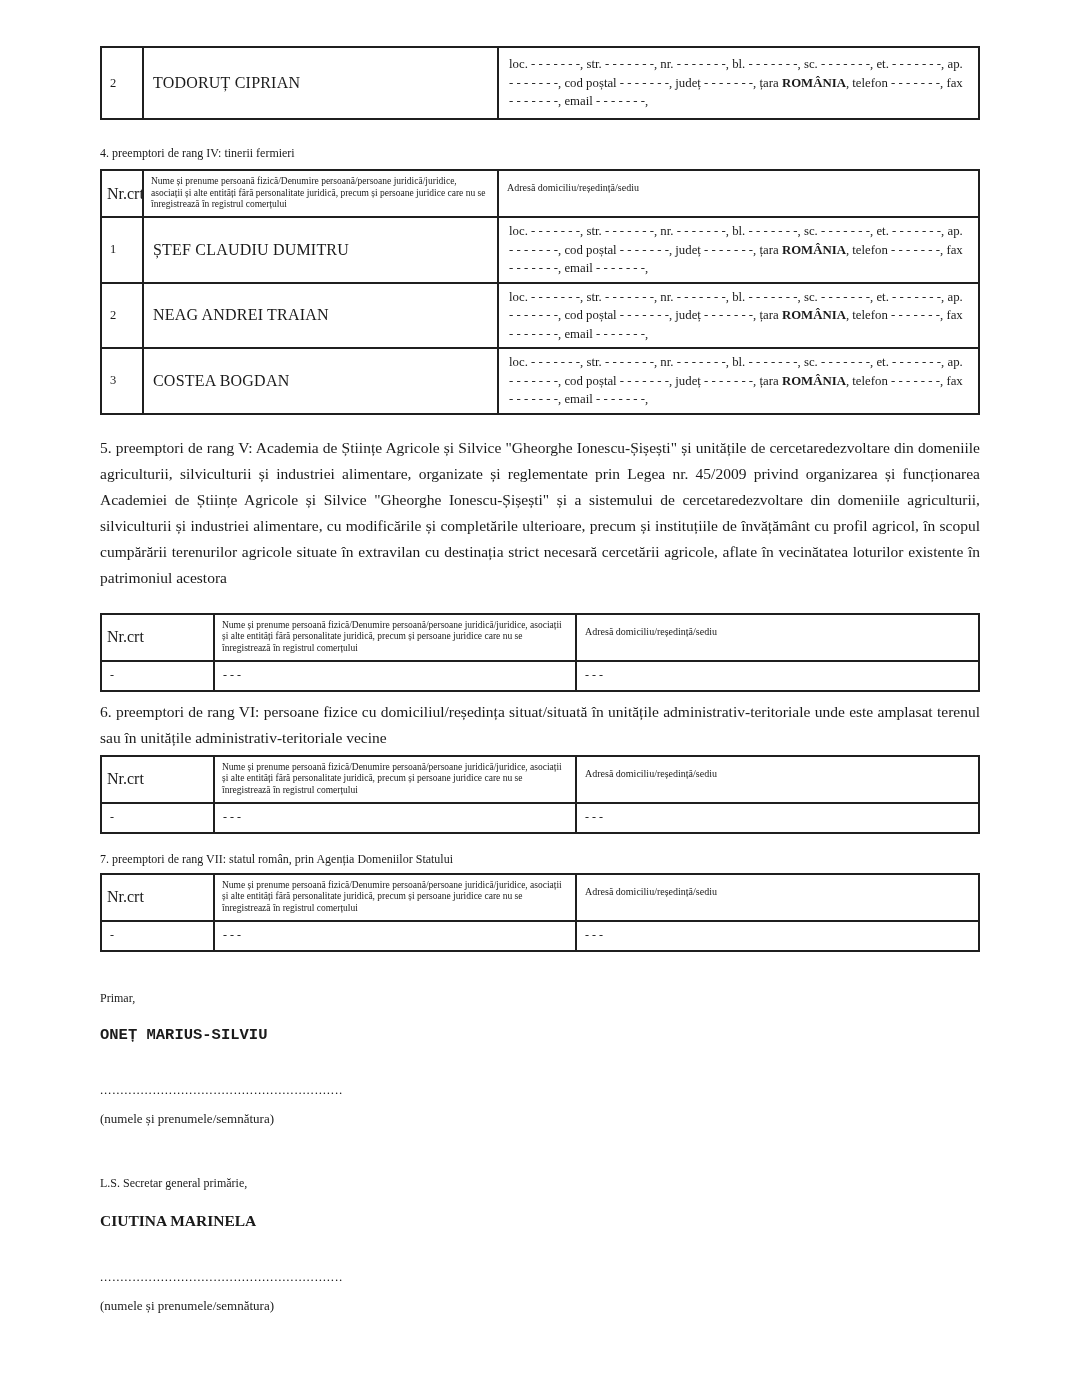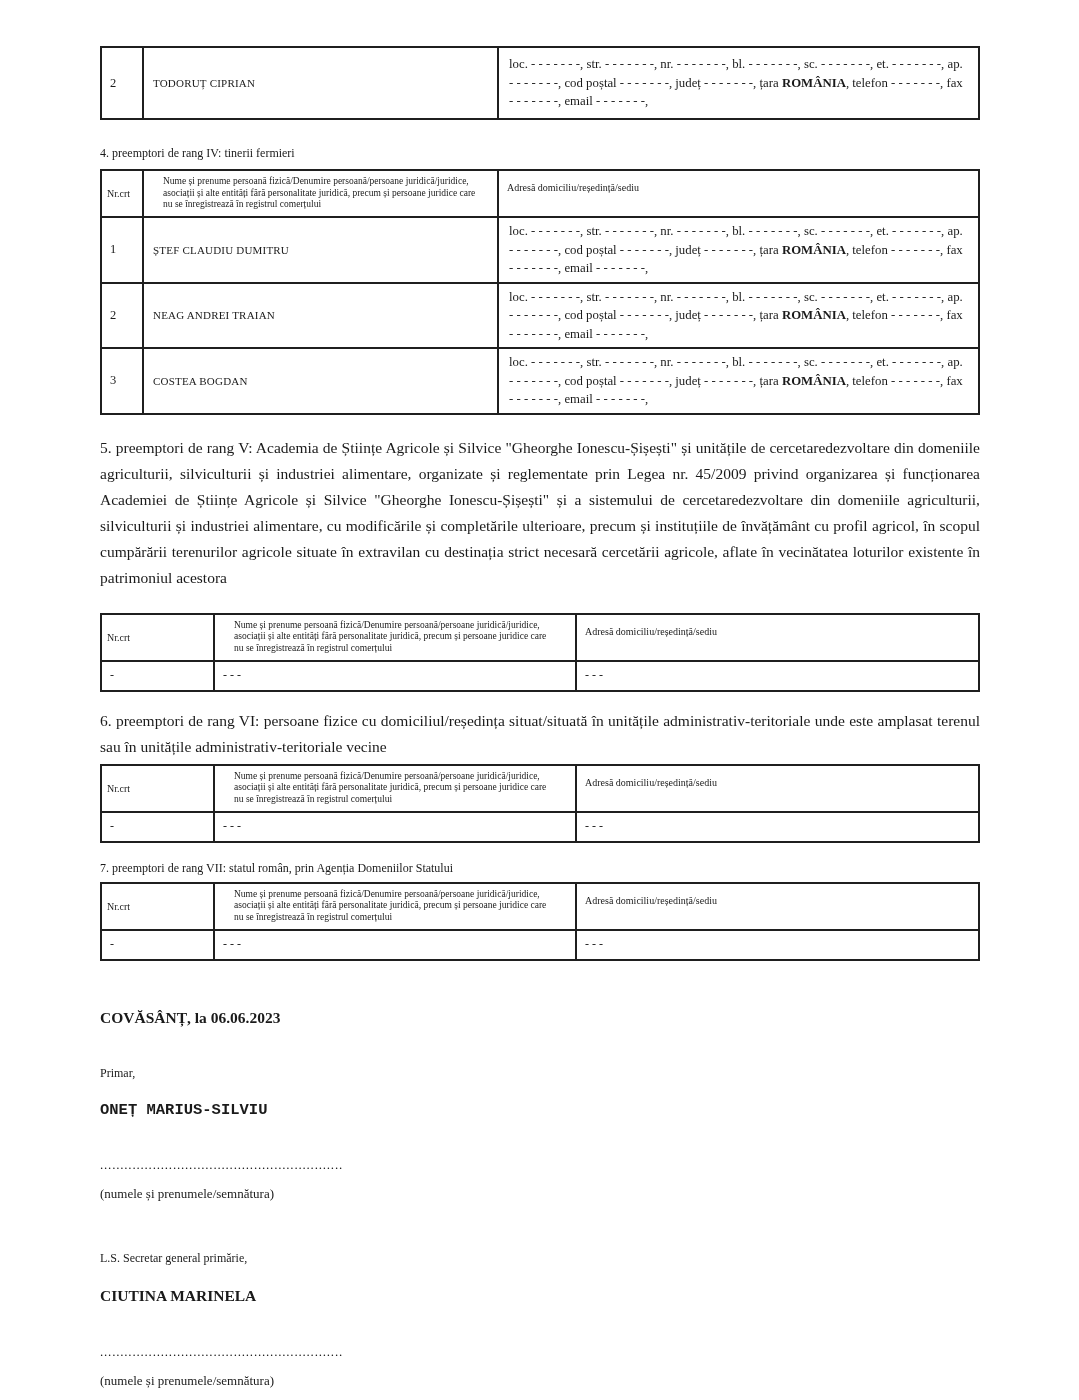--- a/index.html
+++ b/index.html
@@ -41,38 +41,38 @@
   tr.row-first  { height: 72px; }
   tr.row-head   { height: 47px; }
   tr.row-empty  { height: 30px; }
 
   td.cell-nr {
     padding: 2px 4px 2px 8px;
     font-size: 12.5px;
   }
   td.cell-name {
     padding: 2px 22px 2px 9px;
-    font-size: 11px;
+    font-size: 16px;
     font-weight: bold;
     letter-spacing: 0.2px;
   }
   td.cell-addr {
     padding: 4px 8px 4px 10px;
     font-size: 12.8px;
     line-height: 18.5px;
     text-align: justify;
     border-radius: 25px;
   }
   td.cell-addr .country { font-weight: bold; }
   th.cell-head-nr {
     padding: 2px 3px 2px 5px;
-    font-size: 10px;
+    font-size: 16px;
   }
   th.cell-head-name {
-    padding: 3px 19px;
+    padding: 3px 7px;
     font-size: 9.5px;
     line-height: 11.5px;
     text-align: justify;
   }
   th.cell-head-addr {
     padding: 2px 4px 14px 8px;
     font-size: 10px;
   }
   td.cell-dash {
     padding: 2px 4px 2px 8px;
@@ -84,21 +84,21 @@
     font-size: 12px;
     line-height: 19px;
   }
   .para {
     margin: 20px 0 2px 0;
     width: 880px;
     font-size: 15.5px;
     line-height: 26px;
     text-align: justify;
   }
-  .h6 { margin: 16px 0 4px 0; }
+  .h6 { margin: 7px 0 4px 0; }
   .h7 { margin: 16px 0 4px 0; }
   .mt-b { margin-top: 22px; }
 
   .place-date {
     margin-top: 48px;
     font-size: 15.5px;
     font-weight: bold;
   }
   .sig-title {
     margin-top: 34px;
@@ -230,21 +230,20 @@
         <th class="cell-head-addr">Adresă domiciliu/reședință/sediu</th>
       </tr>
       <tr class="row-empty">
         <td class="cell-dash">-</td>
         <td class="cell-dash">- - -</td>
         <td class="cell-dash">- - -</td>
       </tr>
     </tbody>
   </table>
 
-  <p class="place-date">COVĂSÂNȚ, la 06.06.2023</p>
 
   <div>
     <p class="sig-title">Primar,</p>
     <p class="sig-name" style="margin-top:0;font-family:Liberation Mono, monospace;">ONEȚ MARIUS-SILVIU</p>
     <p class="dots">............................................................</p>
     <p class="sig-caption">(numele și prenumele/semnătura)</p>
   </div>
 
   <div class="ls-block">
     <p class="sig-title" style="margin-top:0;">L.S. Secretar general primărie,</p>

